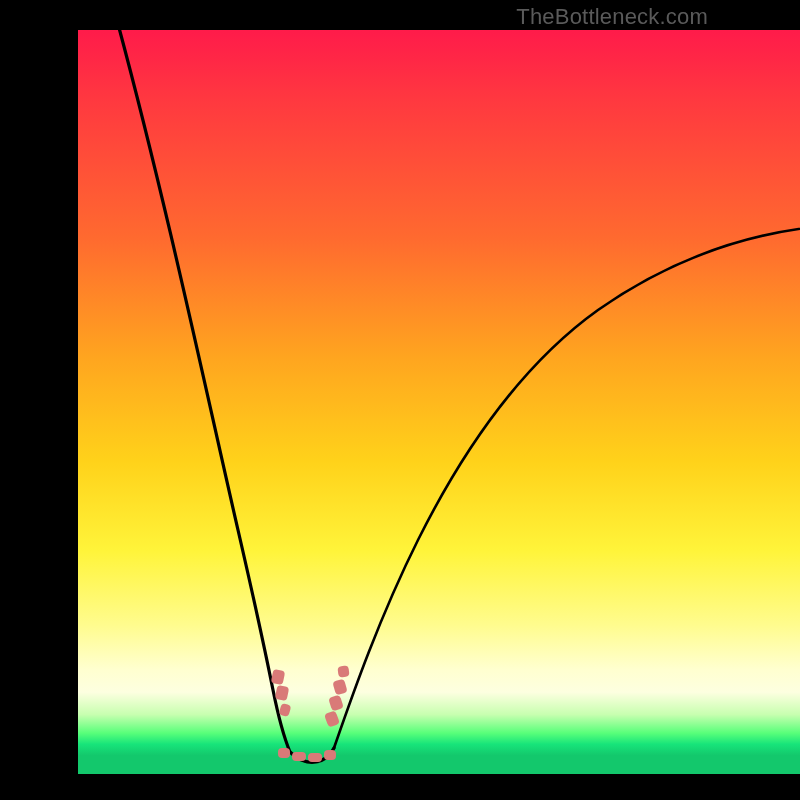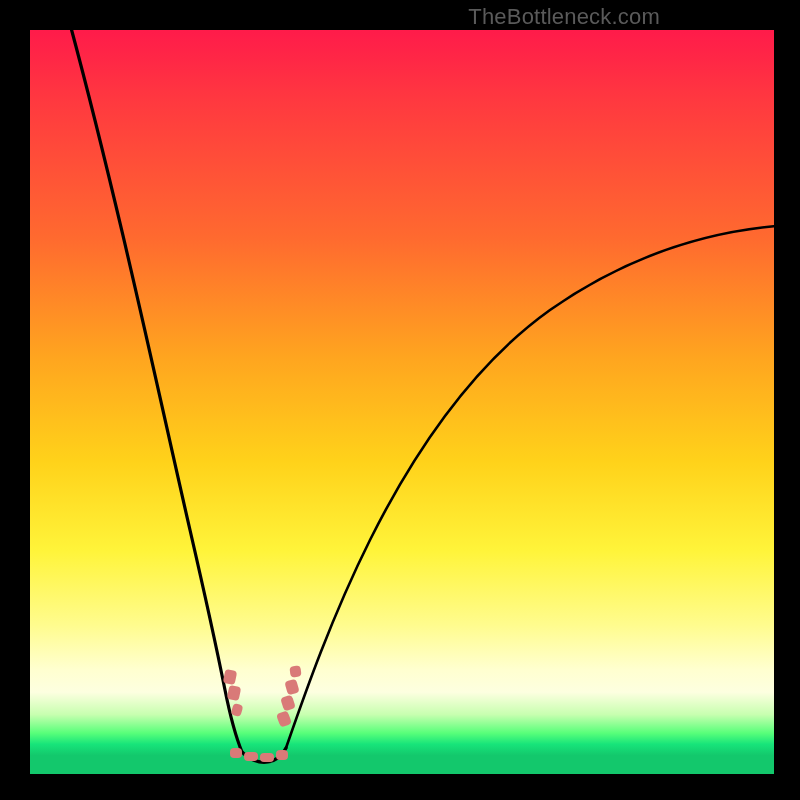--- a/index.html
+++ b/index.html
@@ -9,20 +9,21 @@
     height: 800px;
     background: #000;
     overflow: hidden;
     font-family: Arial, Helvetica, sans-serif;
   }
   .frame {
     position: relative;
     width: 688px;
     height: 800px;
     background: #000;
+    margin-left: 48px;
   }
   .plot-area {
     position: absolute;
     left: 30px;
     top: 30px;
     width: 744px;
     height: 744px;
     
     background: linear-gradient(
       to bottom,

